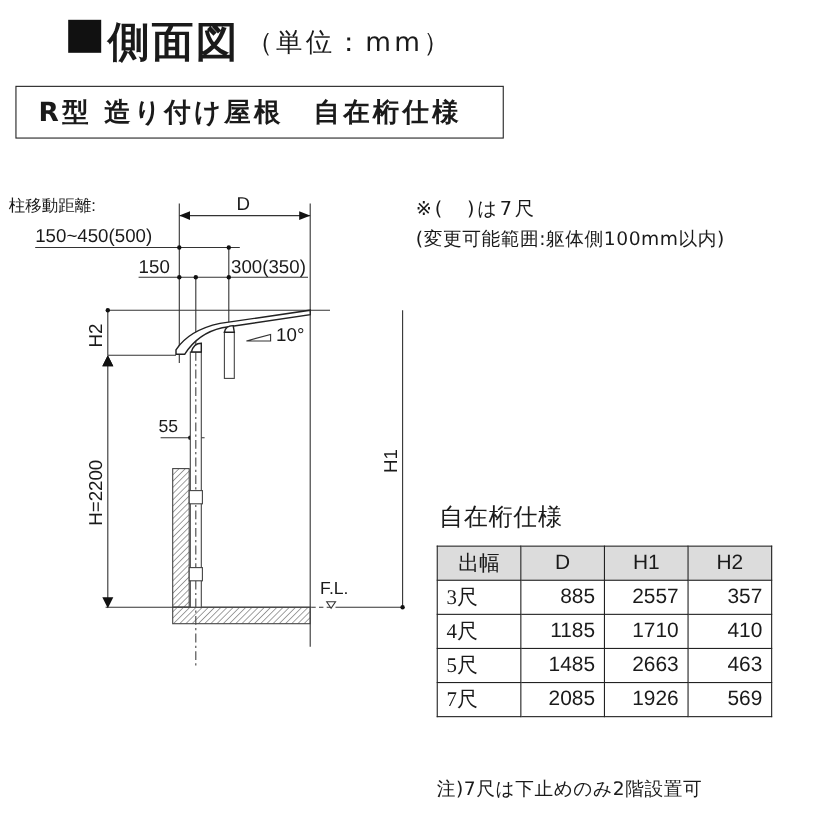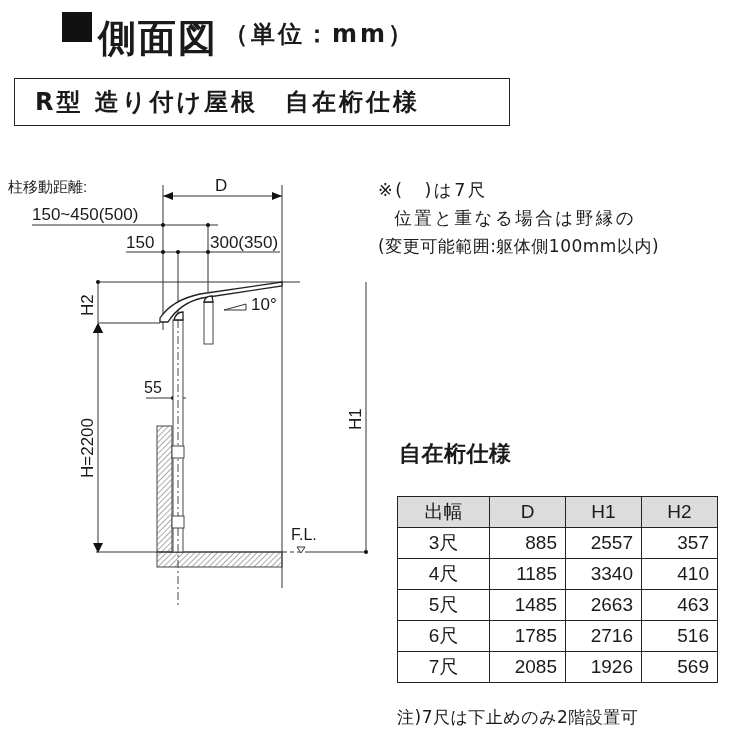--- a/index.html
+++ b/index.html
@@ -1,36 +1,36 @@
 <!DOCTYPE html>
 <html><head>
 <meta charset="utf-8">
 <style>
   html, body { margin: 0; padding: 0; background: #ffffff; }
   body { width: 750px; height: 750px; position: relative; overflow: hidden;
          font-family: "DejaVu Sans", "Liberation Sans", sans-serif; color: #1a1a1a; }
-  .title { position: absolute; left: 14px; top: 12px; height: 52px; display: flex; align-items: flex-start; padding-left: 48px; }
+  .title { position: absolute; left: 14px; top: 12px; height: 52px; display: flex; align-items: center; padding-left: 48px; }
   .title .sq { width: 30px; height: 30px; background: #111; margin-right: 6px; margin-bottom: 10px; }
   .title .main { font-size: 38px; font-weight: bold; letter-spacing: 2px; line-height: 52px; }
-  .title .unit { font-size: 24px; font-weight: bold; letter-spacing: 3px; line-height: 44px; margin-left: 6px; }
-  .subtitle { position: absolute; left: 14px; top: 78px; width: 496px; height: 48px; border: 1.5px solid #222;
+  .title .unit { font-size: 24px; font-weight: normal; letter-spacing: 3px; line-height: 44px; margin-left: 6px; }
+  .subtitle { position: absolute; left: 14px; top: 78px; width: 444px; height: 48px; border: 1.5px solid #222;
               box-sizing: border-box; font-size: 24px; font-weight: bold; letter-spacing: 3px;
               line-height: 46px; padding-left: 20px; white-space: pre; }
   svg.drawing { position: absolute; left: 0; top: 0; }
   .lbl { font-family: "Liberation Sans", "DejaVu Sans", sans-serif; fill: #1a1a1a; }
   .notes { position: absolute; left: 378px; top: 176px; font-size: 17.5px; line-height: 28px; letter-spacing: 2.5px; white-space: pre; }
   .notes .n5 { letter-spacing: 0.5px; font-size: 17px; }
-  .spec-title { position: absolute; left: 399px; top: 439px; font-size: 22px; font-weight: bold; letter-spacing: 0.5px; }
+  .spec-title { position: absolute; left: 399px; top: 455px; font-size: 22px; font-weight: normal; letter-spacing: 0.5px; }
   table.spec { position: absolute; left: 397px; top: 496px; border-collapse: collapse;
                font-family: "Liberation Sans", "DejaVu Sans", sans-serif; font-size: 19px; }
   table.spec td, table.spec th { border: 1.5px solid #222; height: 31px; padding: 0 8px; box-sizing: border-box; font-weight: normal; }
   table.spec th { background: #dcdcdc; text-align: center; }
   table.spec td { text-align: right; }
-  table.spec td.c0 { text-align: center; }
-  .c0 { width: 92px; } .c1 { width: 76px; } .c2 { width: 76px; } .c3 { width: 76px; }
+  table.spec td.c0 { text-align: left; font-family: Liberation Serif, serif; }
+  .c0 { width: 76px; } .c1 { width: 76px; } .c2 { width: 76px; } .c3 { width: 76px; }
   .footnote { position: absolute; left: 397px; top: 706px; font-size: 17px; letter-spacing: 0.5px; }
 </style>
 </head>
 <body>
 
 <div class="title">
   <div class="sq"></div>
   <span class="main">側面図</span>
   <span class="unit">（単位：mm）</span>
 </div>
@@ -124,55 +124,49 @@
   <text class="lbl" x="210" y="248" font-size="17">300(350)</text>
   <text class="lbl" x="215" y="191" font-size="17">D</text>
   <text class="lbl" x="251" y="310" font-size="17">10°</text>
   <text class="lbl" x="144" y="393" font-size="16">55</text>
   <text class="lbl" x="291" y="540" font-size="16">F.L.</text>
   <text class="lbl" font-size="17" transform="translate(93,316) rotate(-90)">H2</text>
   <text class="lbl" font-size="17" transform="translate(93,478) rotate(-90)">H=2200</text>
   <text class="lbl" font-size="17" transform="translate(361,430) rotate(-90)">H1</text>
 </svg>
 
-<div class="notes"><div>※(　)は7尺</div><div>  位置と重なる場合は野縁の</div><div class="n5">(変更可能範囲:躯体側100mm以内)</div></div>
+<div class="notes"><div>※(　)は7尺</div><div class="n5">(変更可能範囲:躯体側100mm以内)</div></div>
 
 <div class="spec-title">自在桁仕様</div>
 
 <table class="spec">
   <tbody>
       <tr>
     <th class="c0">出幅</th>
     <th class="c1">D</th>
     <th class="c2">H1</th>
     <th class="c3">H2</th>
   </tr>
   <tr>
     <td class="c0">3尺</td>
     <td class="c1">885</td>
     <td class="c2">2557</td>
     <td class="c3">357</td>
   </tr>
   <tr>
     <td class="c0">4尺</td>
     <td class="c1">1185</td>
-    <td class="c2">3340</td>
+    <td class="c2">1710</td>
     <td class="c3">410</td>
   </tr>
   <tr>
     <td class="c0">5尺</td>
     <td class="c1">1485</td>
     <td class="c2">2663</td>
     <td class="c3">463</td>
-  </tr>
-  <tr>
-    <td class="c0">6尺</td>
-    <td class="c1">1785</td>
-    <td class="c2">2716</td>
-    <td class="c3">516</td>
   </tr>
   <tr>
     <td class="c0">7尺</td>
     <td class="c1">2085</td>
     <td class="c2">1926</td>
     <td class="c3">569</td>
   </tr>
 </tbody>
   </table>
 

